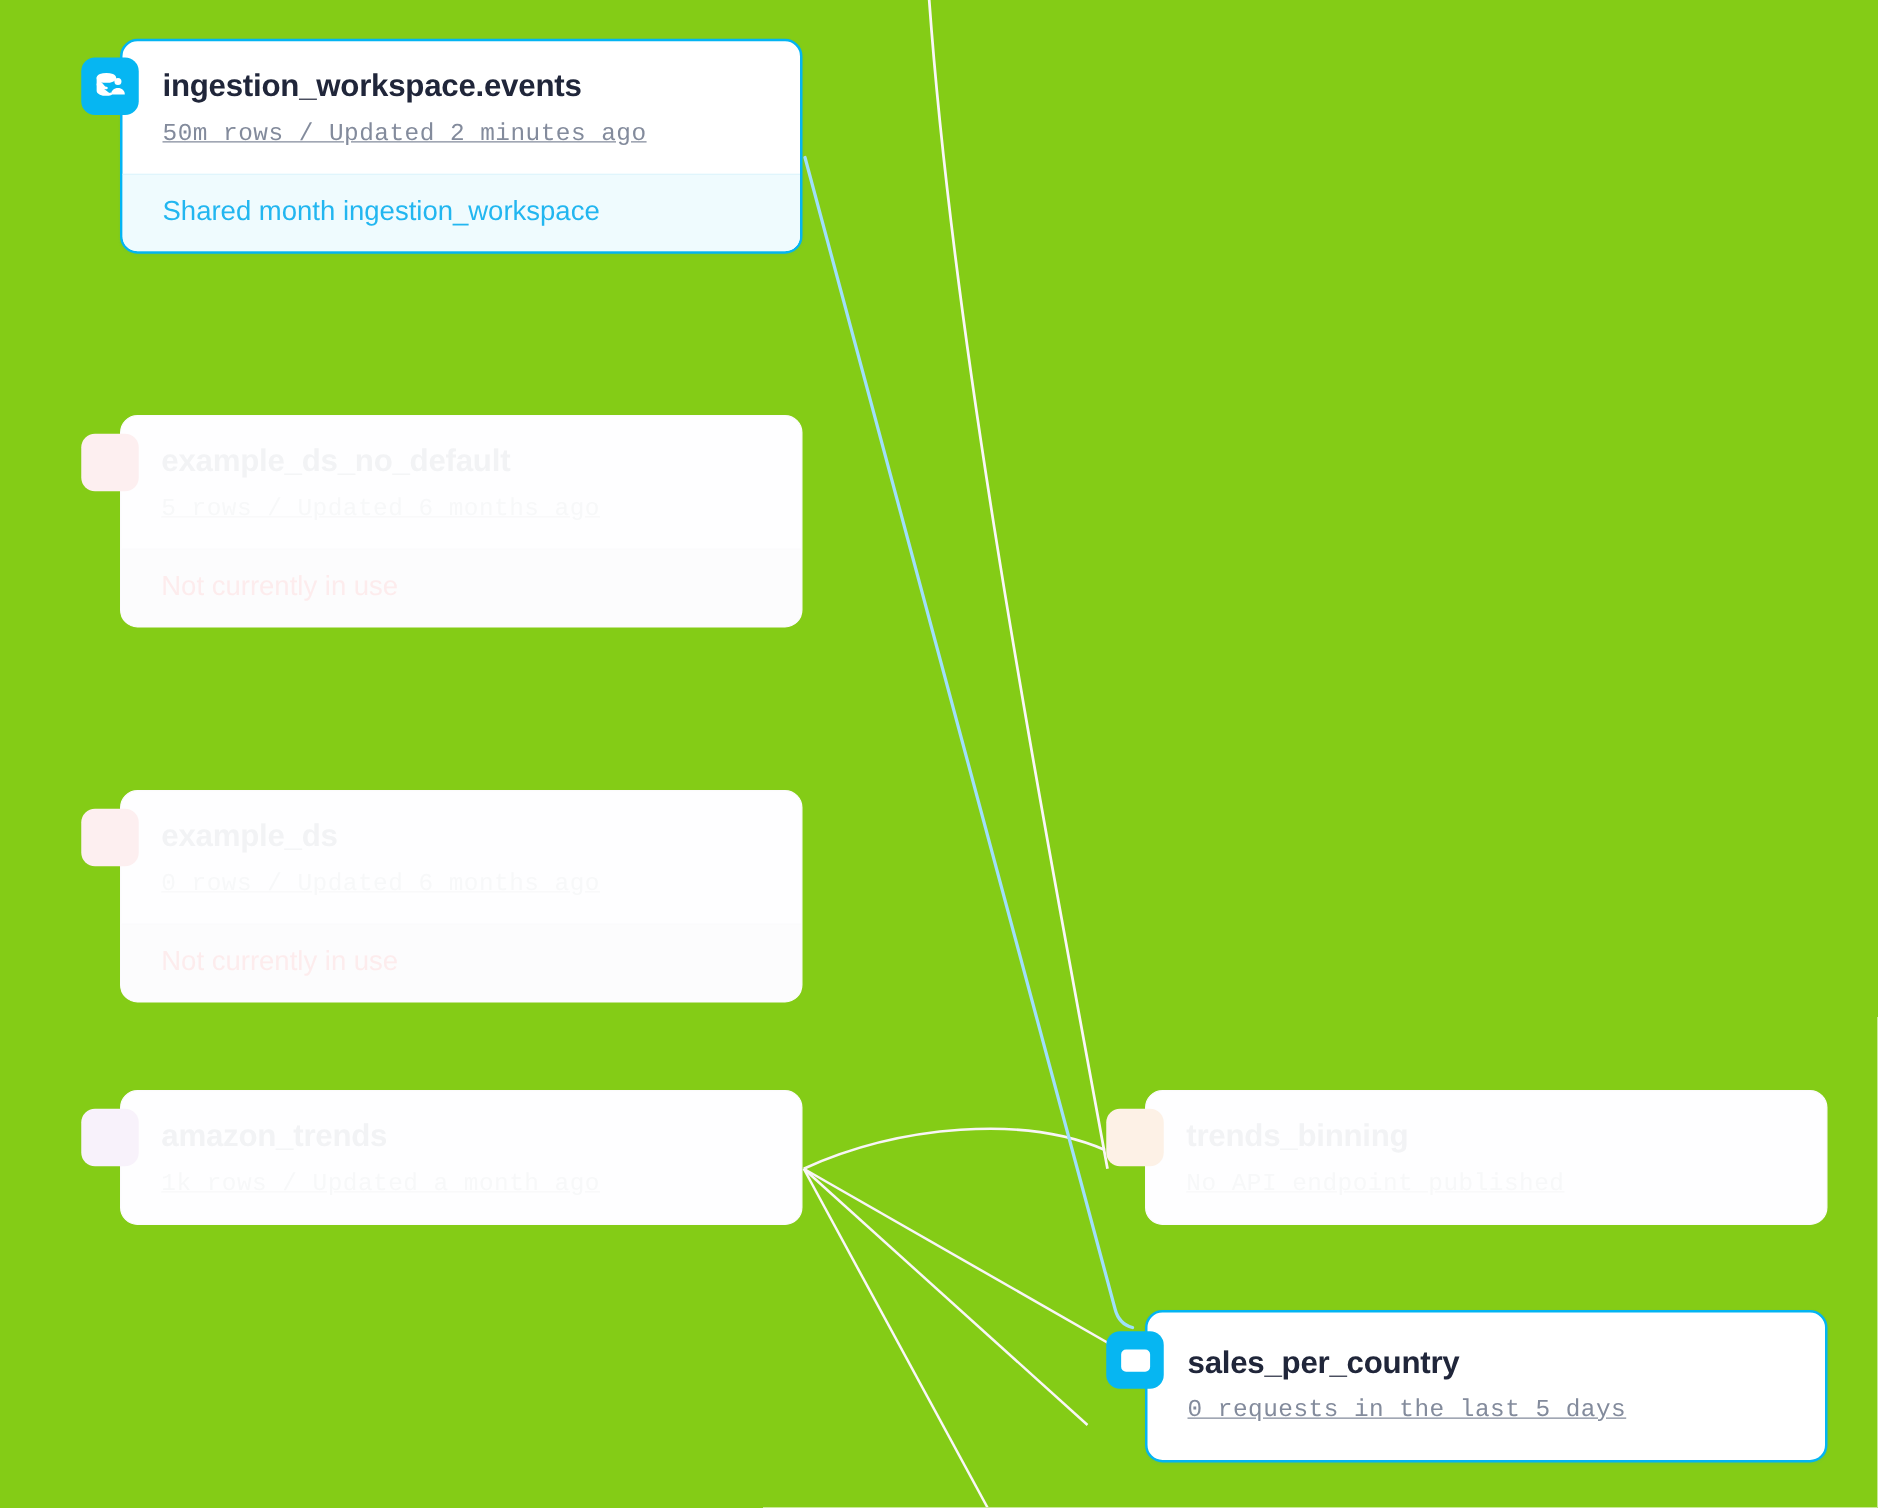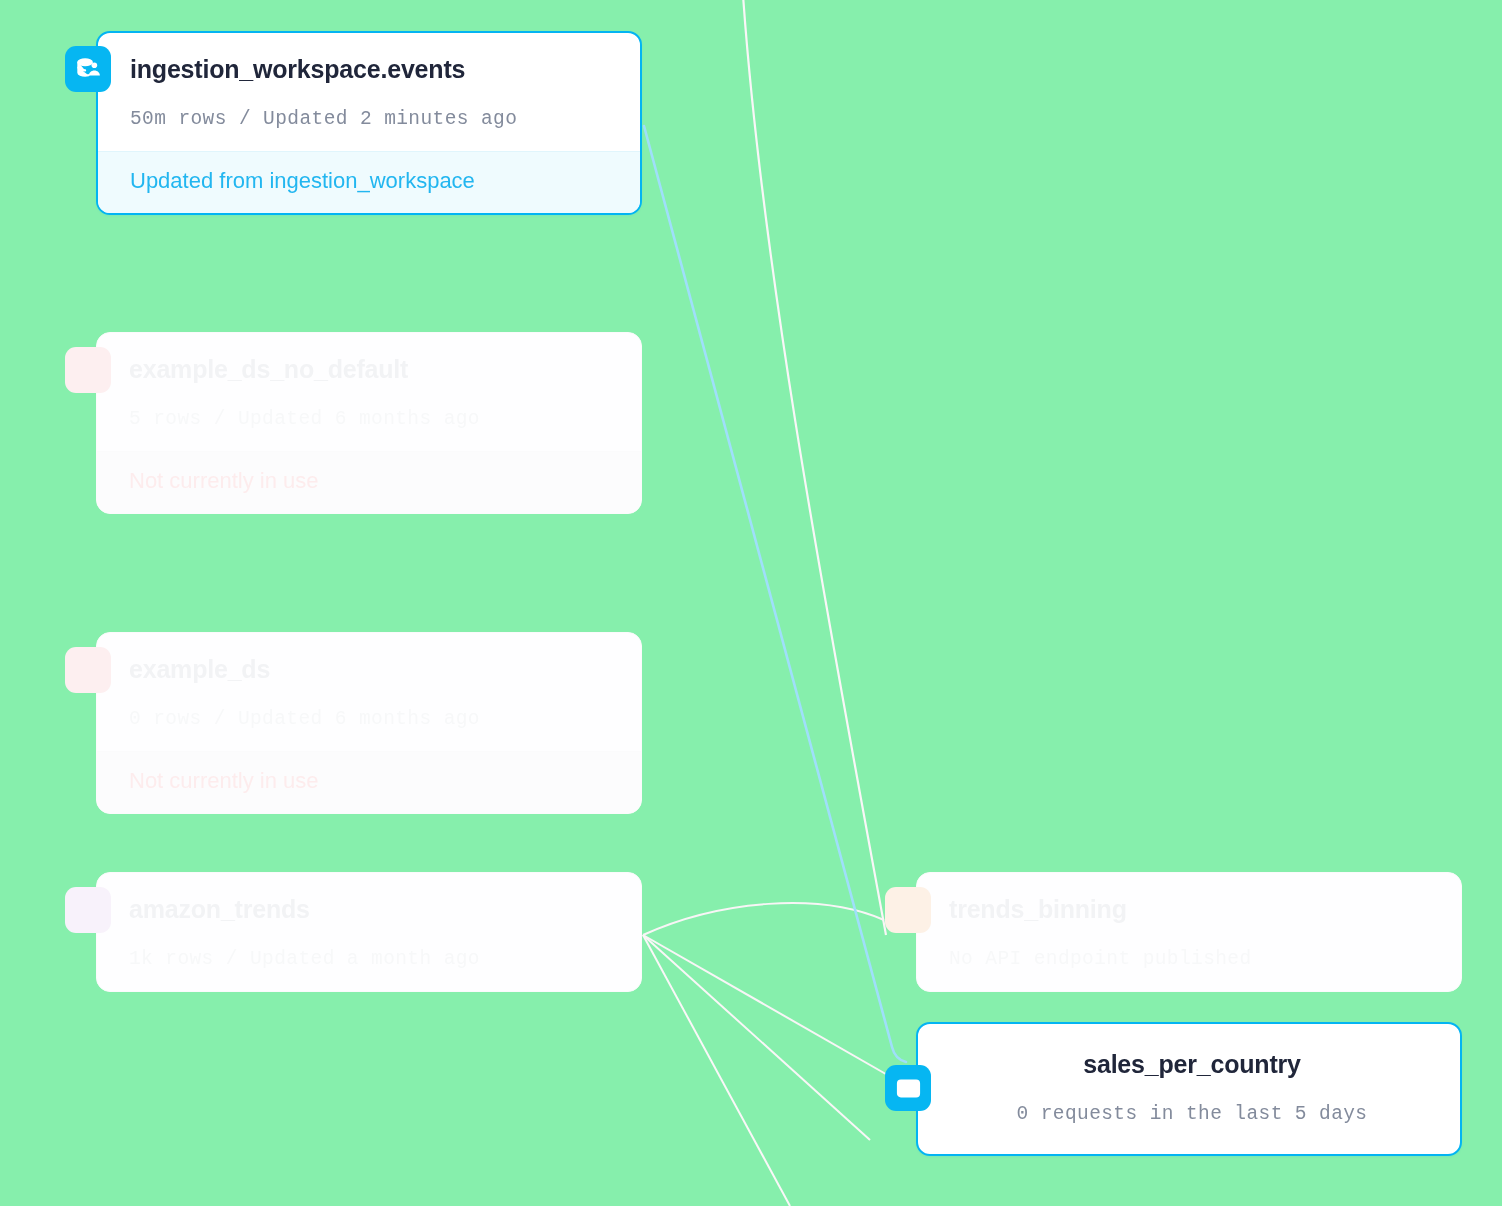--- a/index.html
+++ b/index.html
@@ -7,21 +7,21 @@
     width: 1502px;
     height: 1206px;
     background: #ffffff;
     font-family: "Liberation Sans", sans-serif;
     overflow: hidden;
   }
   #canvas {
     position: relative;
     width: 1502px;
     height: 1206px;
-    background: #86efac;
+    background: #84cc16;
   }
   #edges {
     position: absolute;
     left: 0; top: 0;
     width: 1502px;
     height: 1206px;
     pointer-events: none;
   }
 
   
@@ -36,27 +36,28 @@
   }
   .node-title {
     font-size: 25px;
     font-weight: bold;
     letter-spacing: -0.2px;
     color: #20263a;
     line-height: 1.15;
     white-space: nowrap;
   }
   .node-sub {
-    margin-top: 24px;
+    margin-top: 12px;
     font-family: "Liberation Mono", "DejaVu Sans Mono", monospace;
     font-size: 19.5px;
     letter-spacing: 0.4px;
     color: #838b9c;
     line-height: 1.2;
     white-space: nowrap;
+    text-decoration: underline;
   }
   .node-footer {
     padding: 16px 26px 18px 32px;
     font-size: 22px;
     line-height: 1.2;
     white-space: nowrap;
     border-top: 1px solid transparent;
   }
 
   
@@ -119,21 +120,21 @@
     <path d="M 643 935 L 790 1206" stroke="#faf7f8" stroke-width="2" fill="none"></path>
 
     <path d="M 644 126 L 892 1047 C 894 1055, 898 1060, 906 1062" stroke="#9fdffa" stroke-width="2.6" fill="none" stroke-linecap="round"></path>
   </svg>
 
   <div class="node active" style="left:96px; top:31px; width:546px;">
     <div class="node-body">
       <div class="node-title">ingestion_workspace.events</div>
       <div class="node-sub">50m rows / Updated 2 minutes ago</div>
     </div>
-    <div class="node-footer">Updated from ingestion_workspace</div>
+    <div class="node-footer">Shared month ingestion_workspace</div>
   </div>
   <div class="node-icon icon active" style="left:65px; top:46px;">
     <svg width="27" height="27" viewBox="0 0 24 24" fill="none" stroke="#ffffff" stroke-width="1.9" stroke-linecap="round" stroke-linejoin="round">
       <ellipse cx="9" cy="5.6" rx="6" ry="2.6"></ellipse>
       <path d="M3 5.6 v4.6 c0 1.44 2.69 2.6 6 2.6"></path>
       <path d="M3 10.2 v4.6 c0 1.44 2.69 2.6 6 2.6 1.1 0 2.13-.13 3-.35"></path>
       <circle cx="17.2" cy="8.2" r="2.5" fill="#ffffff" stroke="none"></circle>
       <path d="M12.3 17.4 c0-2.7 2.2-4.6 4.9-4.6 s4.9 1.9 4.9 4.6 z" fill="#ffffff" stroke="none"></path>
     </svg>
   </div>
@@ -189,21 +190,21 @@
     </div>
   </div>
   <div class="node-icon icon faded-orange" style="left:885px; top:887px;">
     <svg width="26" height="26" viewBox="0 0 24 24" fill="none" stroke="#ffffff" stroke-width="1.9" stroke-linecap="round" stroke-linejoin="round">
       <path d="M3 7 h8 a5 5 0 0 1 5 5 v5"></path>
       <path d="M16 3 v4"></path>
       <path d="M21 12 h-5"></path>
     </svg>
   </div>
 
-  <div class="node active" style="left:916px; top:1022px; width:546px;text-align:center;">
+  <div class="node active" style="left:916px; top:1048px; width:546px;">
     <div class="node-body" style="padding:26px 26px 28px 32px;">
       <div class="node-title">sales_per_country</div>
       <div class="node-sub">0 requests in the last 5 days</div>
     </div>
   </div>
   <div class="node-icon icon active" style="left:885px; top:1065px;">
     <svg width="27" height="27" viewBox="0 0 24 24" fill="none" stroke="#ffffff" stroke-width="1.8" stroke-linecap="round" stroke-linejoin="round">
       <rect x="2.6" y="5" width="18.8" height="14" rx="2.6"></rect>
       <path d="M7 10.2 l2.8 2 -2.8 2"></path>
       <path d="M13.2 14.2 h3.6"></path>

